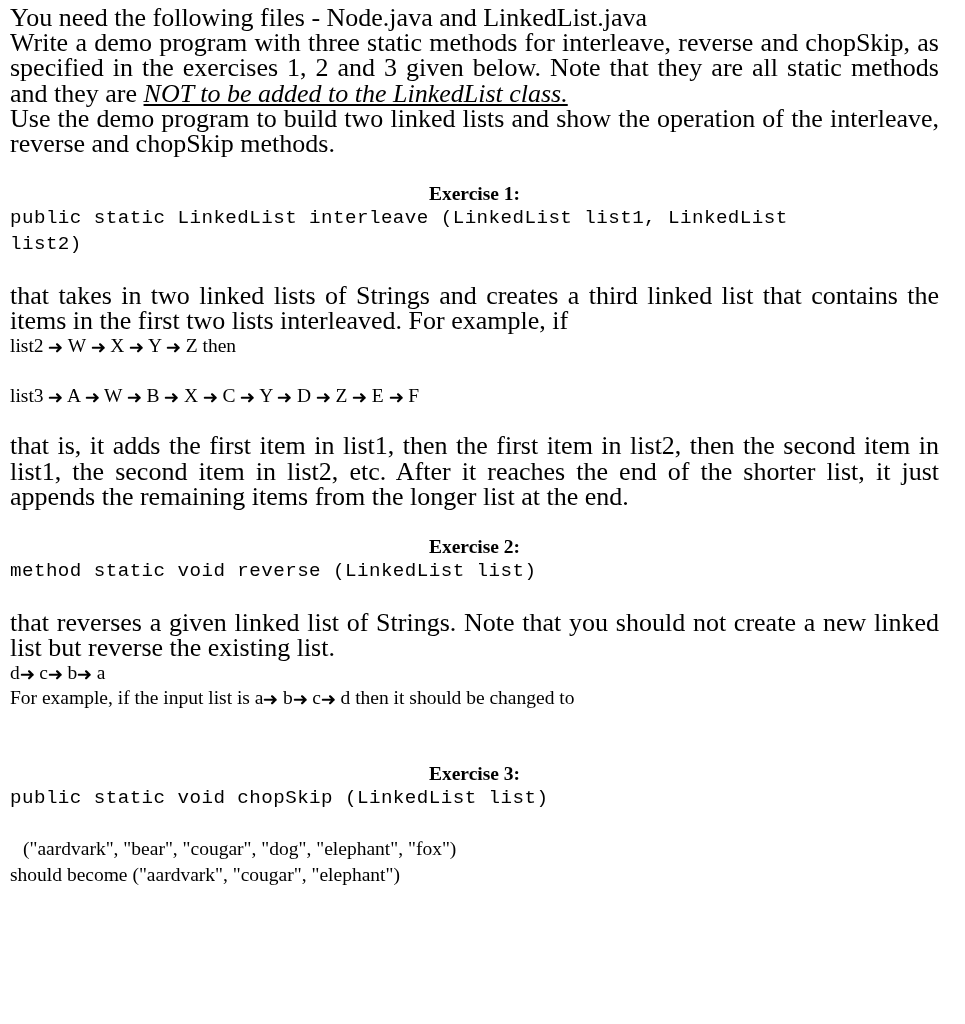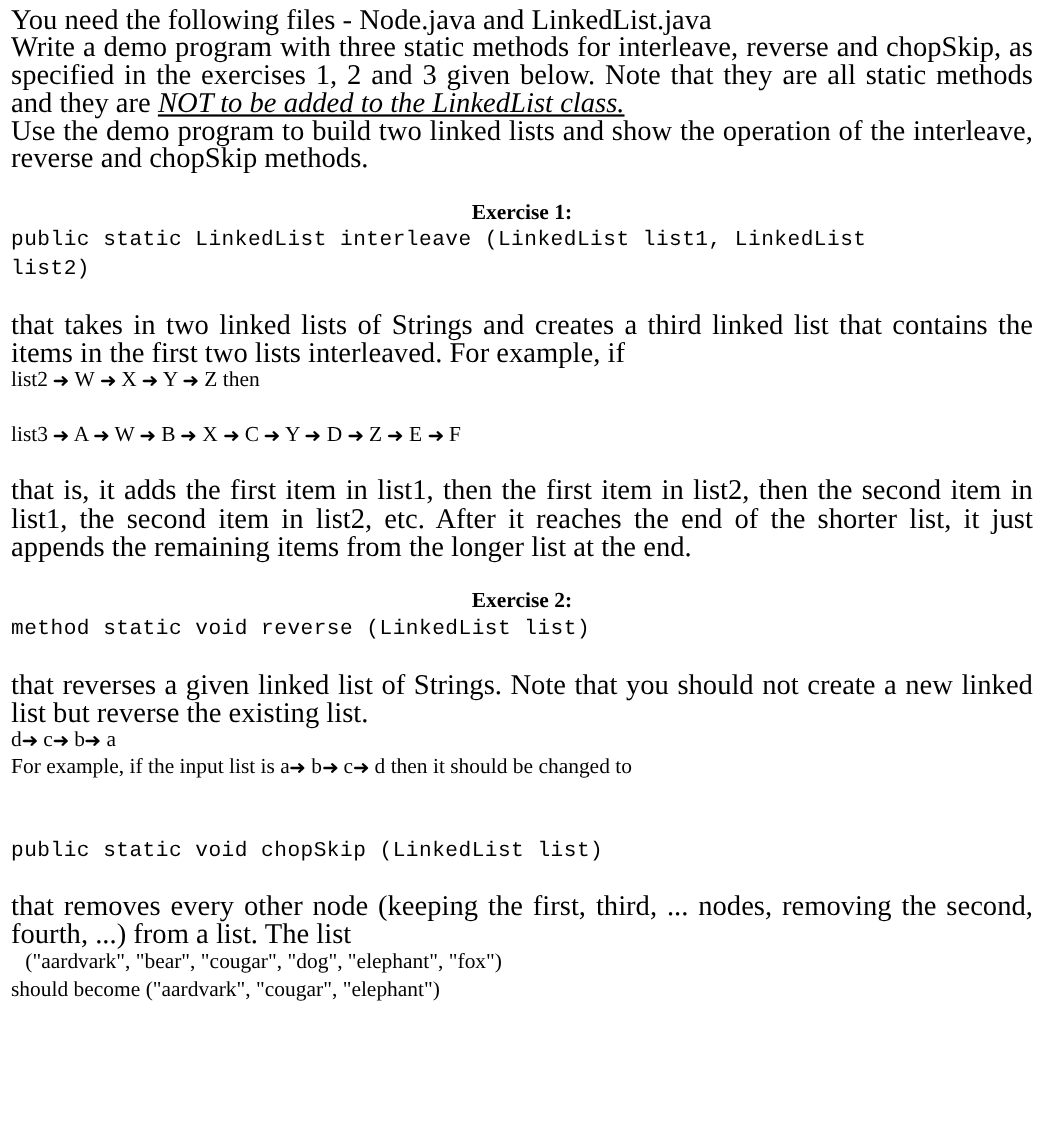--- a/index.html
+++ b/index.html
@@ -119,22 +119,22 @@
 
   <div class="listline"><span id="ex2out"><span>d</span><span class="arrow">➜</span> <span>c</span><span class="arrow">➜</span> <span>b</span><span class="arrow">➜</span> <span>a</span></span></div>
 
   <div class="listline">
     <span>For example, if the input list is</span> <span id="ex2in"><span>a</span><span class="arrow">➜</span> <span>b</span><span class="arrow">➜</span> <span>c</span><span class="arrow">➜</span> <span>d</span></span> <span>then it should be changed to</span>
   </div>
 
 
   <div class="gap-lg"></div>
 
+  <div class="exhead">Exercise 3:</div>
   <div class="code">public static void chopSkip (LinkedList list)</div>
 
   <div class="gap-md"></div>
 
-  <div class="prose">that removes every other node (keeping the first, third, ... nodes, removing the second, fourth, ...) from a list. The list</div>
 
   <div class="listline indent2">("aardvark", "bear", "cougar", "dog", "elephant", "fox")</div>
   <div class="listline">should become ("aardvark", "cougar", "elephant")</div>
 
 </div>
 
 </body></html>

